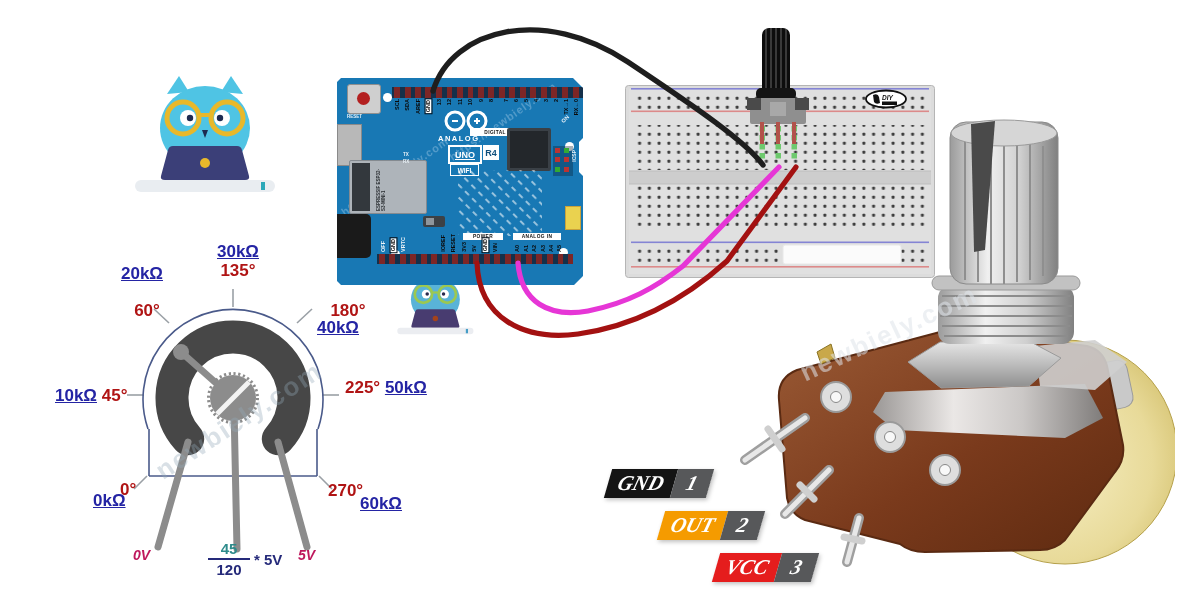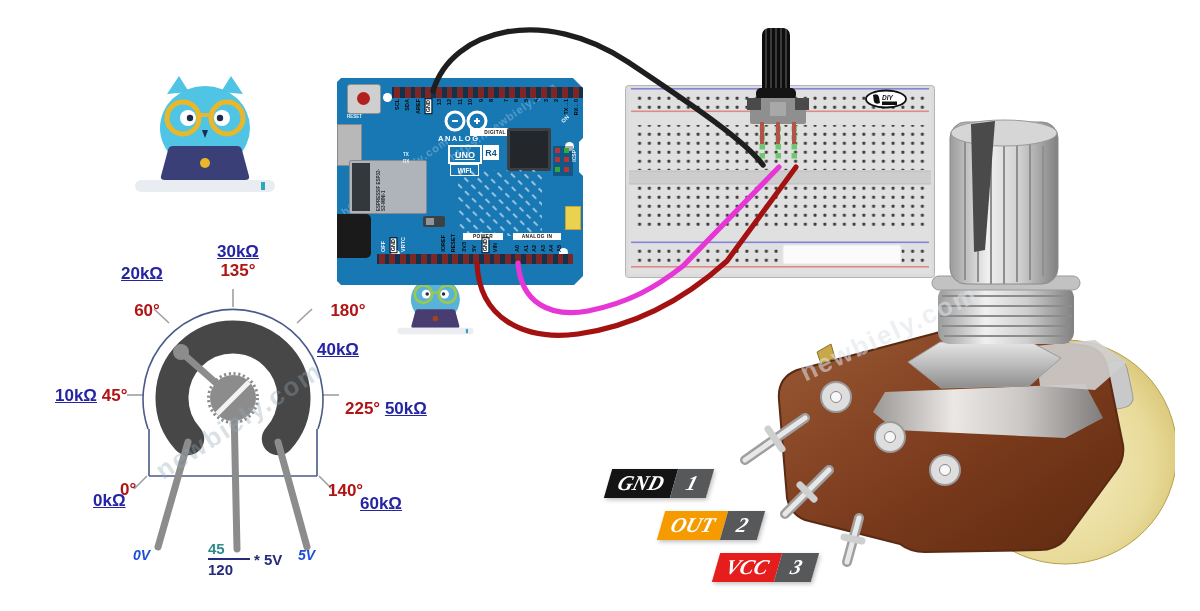--- a/index.html
+++ b/index.html
@@ -10,22 +10,22 @@
   
   .wm{position:absolute;font:700 26px "Liberation Sans",sans-serif;color:#93a9b8;opacity:.35;
       letter-spacing:2px;transform:rotate(-33deg);transform-origin:left top;white-space:nowrap;}
   .wm-board{position:absolute;font:700 11px "Liberation Sans",sans-serif;color:rgba(235,245,255,.28);
       transform:rotate(-35deg);transform-origin:left top;white-space:nowrap;letter-spacing:1px;}
 
   
   .dial-lab{position:absolute;font:700 17px "Liberation Sans",sans-serif;white-space:nowrap;}
   .lab-navy{color:#2424a4;text-decoration:underline;} .lab-red{color:#b01414;}
   .ctr{transform:translateX(-50%);}
-  .leg-lab{position:absolute;font:italic 700 14px "Liberation Sans",sans-serif;color:#1d4ed8;}
-  .frac{position:absolute;width:42px;font:700 15px "Liberation Sans",sans-serif;}
+  .leg-lab{position:absolute;font:italic 700 14px "Liberation Sans",sans-serif;color:#be185d;}
+  .frac{position:absolute;width:42px;text-align:center;font:700 15px "Liberation Sans",sans-serif;}
   .frac .fnum{color:#2e8b8b;display:block;padding-bottom:1px;border-bottom:2px solid #252a7a;}
   .frac .fden{color:#252a7a;display:block;padding-top:1px;}
   .mult{position:absolute;font:700 15px "Liberation Sans",sans-serif;color:#252a7a;white-space:nowrap;}
 
   
   #arduino{position:absolute;left:337px;top:78px;width:246px;height:207px;background:#1878b4;
     clip-path:polygon(4px 0,236px 0,246px 10px,246px 60px,242px 64px,242px 94px,246px 98px,
                       246px 198px,237px 207px,4px 207px,0 203px,0 4px);}
   .hstrip{position:absolute;background-color:#15304a;
     background-image:repeating-linear-gradient(90deg,transparent 0 2px,#7d2626 2px 8px,transparent 8px 10.5px);}
@@ -131,37 +131,37 @@
       <circle cx="108" cy="118" r="23" fill="#8c8c8c"></circle>
       <line x1="92" y1="134" x2="124" y2="102" stroke="#ffffff" stroke-width="5" opacity=".9"></line>
     </svg>
 
     <span class="dial-lab lab-navy ctr" style="left:238px;top:242px;">30kΩ</span>
     <span class="dial-lab lab-red ctr" style="left:238px;top:261px;">135°</span>
 
     <span class="dial-lab lab-navy ctr" style="left:142px;top:264px;">20kΩ</span>
     <span class="dial-lab lab-red ctr" style="left:147px;top:301px;">60°</span>
 
-    <span class="dial-lab lab-navy ctr" style="left:338px;top:292px;margin-top:48px;">40kΩ</span>
+    <span class="dial-lab lab-navy ctr" style="left:338px;top:270px;margin-top:48px;">40kΩ</span>
     <span class="dial-lab lab-red ctr" style="left:328px;top:301px;margin-left:20px;">180°</span>
 
     <span class="dial-lab" style="left:55px;top:386px;text-align:center;">
       <span class="lab-navy">10kΩ</span>
       <span class="lab-red">45°</span>
     </span>
 
-    <span class="dial-lab" style="left:345px;top:399px;">
+    <span class="dial-lab" style="left:345px;top:378px;">
       <span class="lab-red">225°</span>
       <span class="lab-navy">50kΩ</span>
     </span>
 
     <span class="dial-lab lab-red" style="left:120px;top:480px;">0°</span>
     <span class="dial-lab lab-navy" style="left:93px;top:491px;">0kΩ</span>
 
-    <span class="dial-lab lab-red" style="left:328px;top:481px;">140°</span>
+    <span class="dial-lab lab-red" style="left:328px;top:481px;">270°</span>
     <span class="dial-lab lab-navy" style="left:360px;top:494px;">60kΩ</span>
 
     <span class="leg-lab" style="left:133px;top:547px;">0V</span>
     <span class="leg-lab" style="left:298px;top:547px;">5V</span>
     <span class="frac" style="left:208px;top:540px;">
       <span class="fnum">45</span>
       <span class="fden">120</span>
     </span>
     <span class="mult" style="left:254px;top:551px;">* 5V</span>
 

